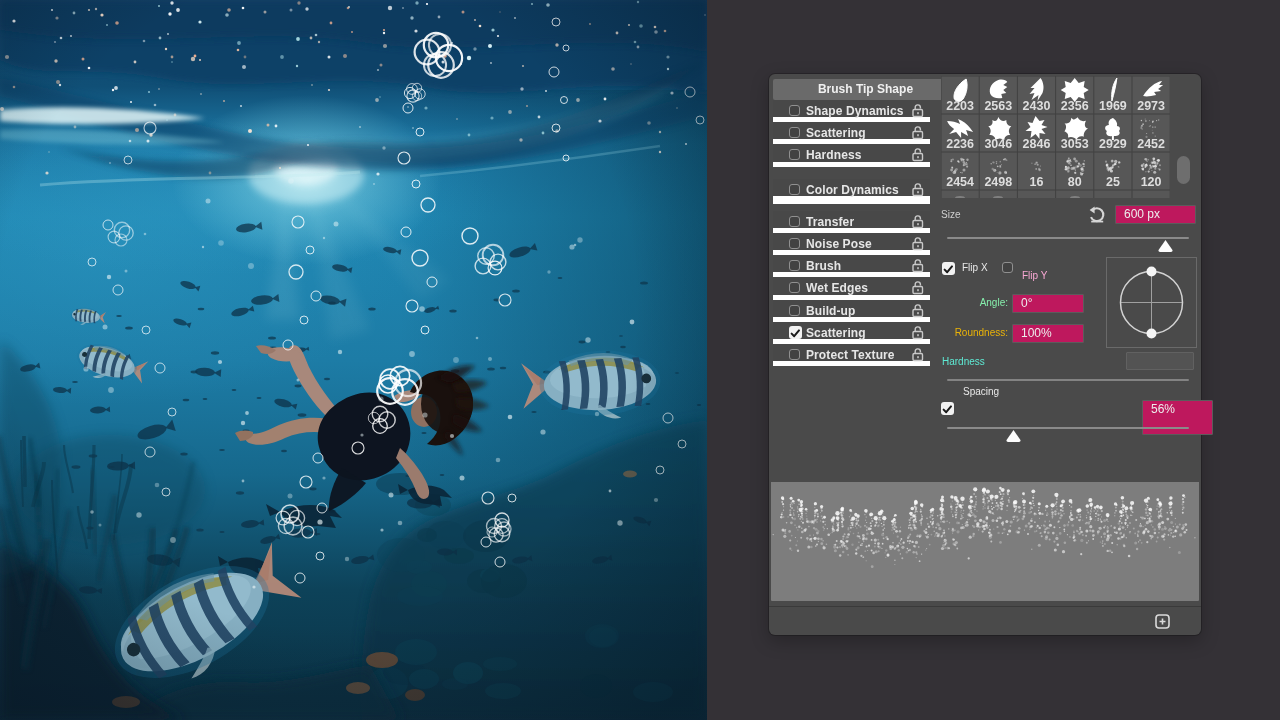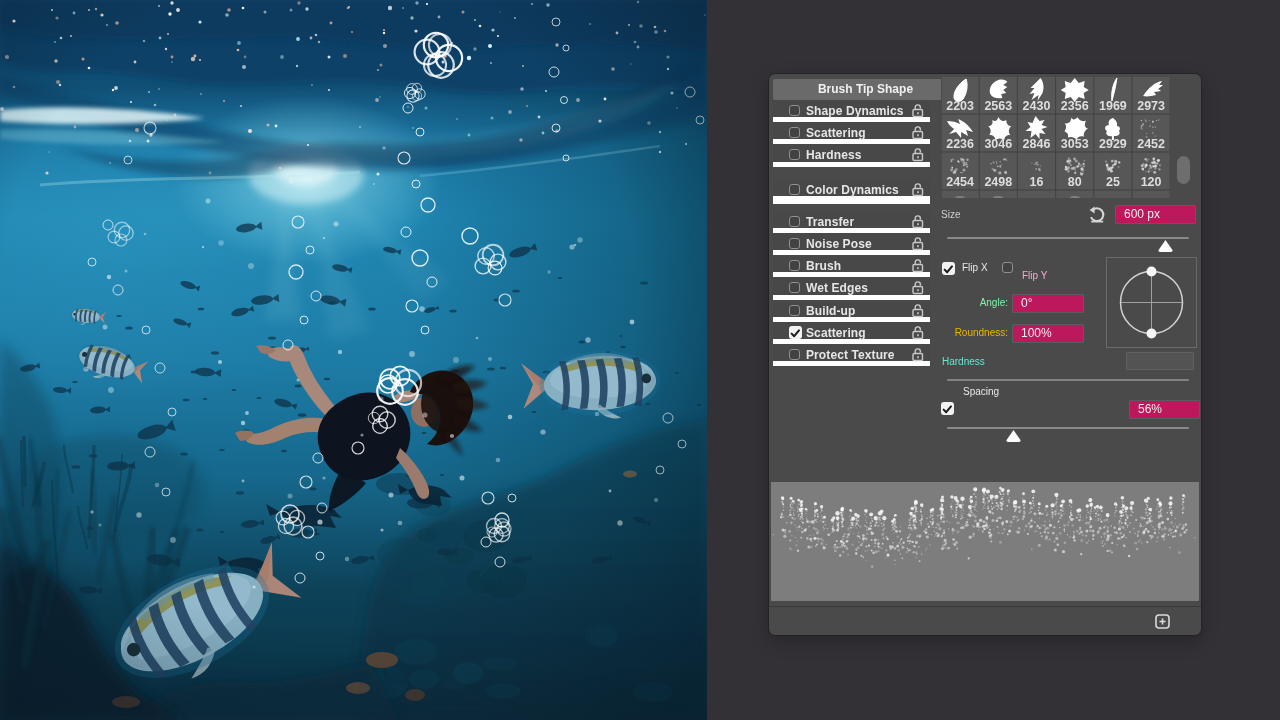--- a/index.html
+++ b/index.html
@@ -1101,21 +1101,21 @@
 <circle cx="45.5" cy="14.5" r="5" fill="#f5f5f5"></circle>
 <circle cx="45.5" cy="76.5" r="5" fill="#f5f5f5"></circle>
 </svg>
     <div class="lab" style="left:173px;top:282px;color:#5eead4">Hardness</div>
     <div style="position:absolute;left:357px;top:278px;width:68px;height:18px;background:#535353;border:1px solid #616161;border-radius:1px"></div>
     <div class="track" style="left:178px;top:305px;width:242px;background:#838383"></div>
     <span class="cbc" style="left:172px;top:328px"><svg width="13" height="13">
         <use href="#checkmark"></use>
       </svg></span>
     <div class="lab" style="left:194px;top:312px;color:#e8e8e8">Spacing</div>
-    <div class="inbox" style="left:360px;top:326px;width:71px;height:19px">56%</div>
+    <div class="inbox" style="left:373px;top:326px;width:71px;height:35px">56%</div>
     <div class="track" style="left:178px;top:353px;width:242px"></div>
     <svg style="position:absolute;left:236px;top:355px" width="17" height="13">
       <path d="M8.5,1 L15.6,11.2 A1.8,1.8 0 0 1 14,13 L3,13 A1.8,1.8 0 0 1 1.4,11.2 Z" fill="#fdfdfd"></path>
     </svg>
     <div style="position:absolute;left:2px;top:408px;width:428px;height:119px;background:#7d7d7d;border-radius:0 0 1px 1px;overflow:hidden"><svg width="428" height="119" viewBox="0 0 428 119">
         <circle cx="21.1" cy="18.0" r="0.5" fill="#f0f0f0" opacity="0.53"></circle>
         <circle cx="20.5" cy="20.9" r="1.1" fill="#f0f0f0" opacity="0.36"></circle>
         <circle cx="19.5" cy="22.8" r="0.9" fill="#f0f0f0" opacity="0.59"></circle>
         <circle cx="19.5" cy="24.8" r="0.7" fill="#f0f0f0" opacity="0.76"></circle>
         <circle cx="19.3" cy="28.4" r="1.1" fill="#f0f0f0" opacity="0.37"></circle>

